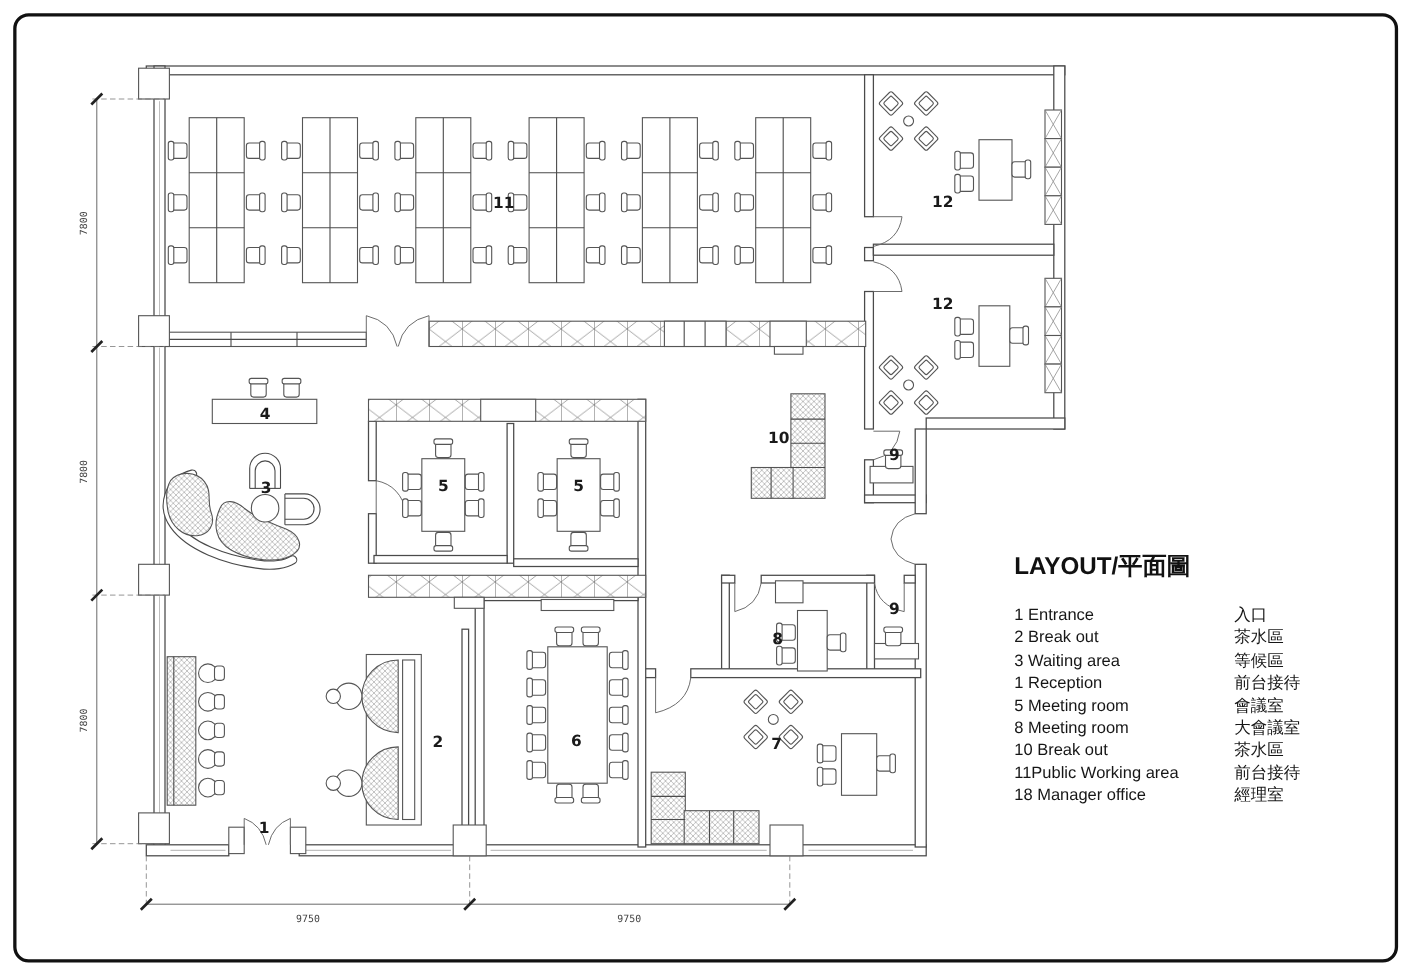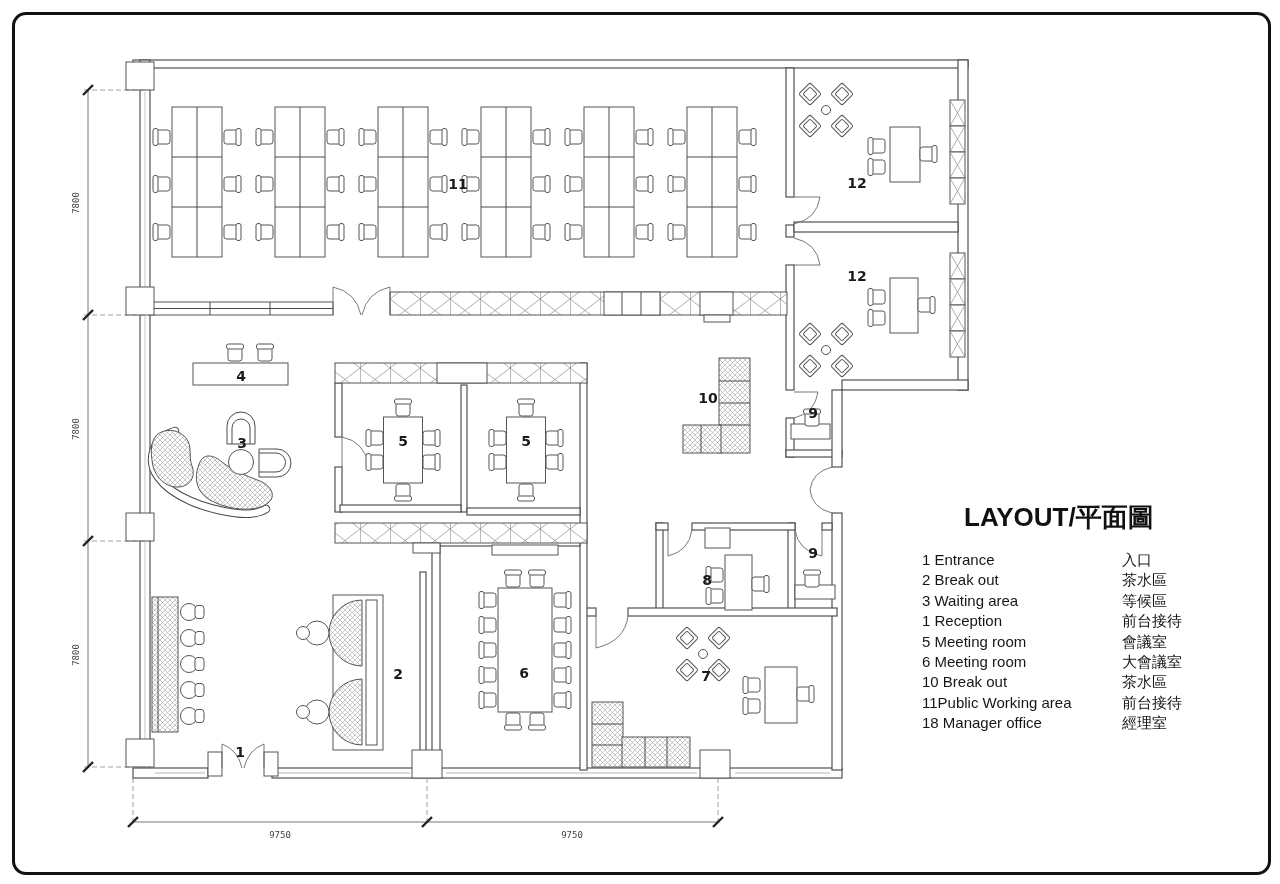--- a/index.html
+++ b/index.html
@@ -11,21 +11,21 @@
   .furn{fill:#fff;stroke:#555;stroke-width:1;}
   .soft{fill:url(#hatch);stroke:#555;stroke-width:1;}
   .cab{fill:url(#xcab);stroke:#555;stroke-width:1;}
   .door{fill:none;stroke:#6a6a6a;stroke-width:0.9;}
   .dim{stroke:#555;stroke-width:0.8;fill:none;}
   .dimdash{stroke:#777;stroke-width:0.7;stroke-dasharray:5 3;fill:none;}
   .tick{stroke:#222;stroke-width:2.4;}
   .rlabel{font-family:"DejaVu Sans",sans-serif;font-size:14px;font-weight:600;fill:#1a1a1a;
           text-anchor:middle;}
   .dimtext{font-family:"DejaVu Sans Mono",monospace;font-size:9px;fill:#444;text-anchor:middle;}
-  .legend-title{position:absolute;left:922px;top:500px;font-size:26px;font-weight:700;color:#111;margin-left:42px;}
+  .legend-title{position:absolute;left:922px;top:500px;font-size:22px;font-weight:700;color:#111;}
   .legend-list{position:absolute;left:922px;top:550px;color:#161616;}
   .lrow{display:flex;height:20.4px;line-height:20.4px;font-size:15px;}
   .lrow .en{width:200px;}
   .frame{position:absolute;left:12px;top:12px;width:1253px;height:857px;
          border:3.5px solid #111;border-radius:14px;pointer-events:none;}
 </style>
 </head>
 <body>
 
 <div class="stage">
@@ -362,21 +362,21 @@
       </div>
     <div class="lrow">
         <span class="en">1 Reception</span>
         <span class="zh">前台接待</span>
       </div>
     <div class="lrow">
         <span class="en">5 Meeting room</span>
         <span class="zh">會議室</span>
       </div>
     <div class="lrow">
-        <span class="en">6 Meeting room</span>
+        <span class="en">8 Meeting room</span>
         <span class="zh">大會議室</span>
       </div>
     <div class="lrow">
         <span class="en">10 Break out</span>
         <span class="zh">茶水區</span>
       </div>
     <div class="lrow">
         <span class="en">11Public Working area</span>
         <span class="zh">前台接待</span>
       </div>

